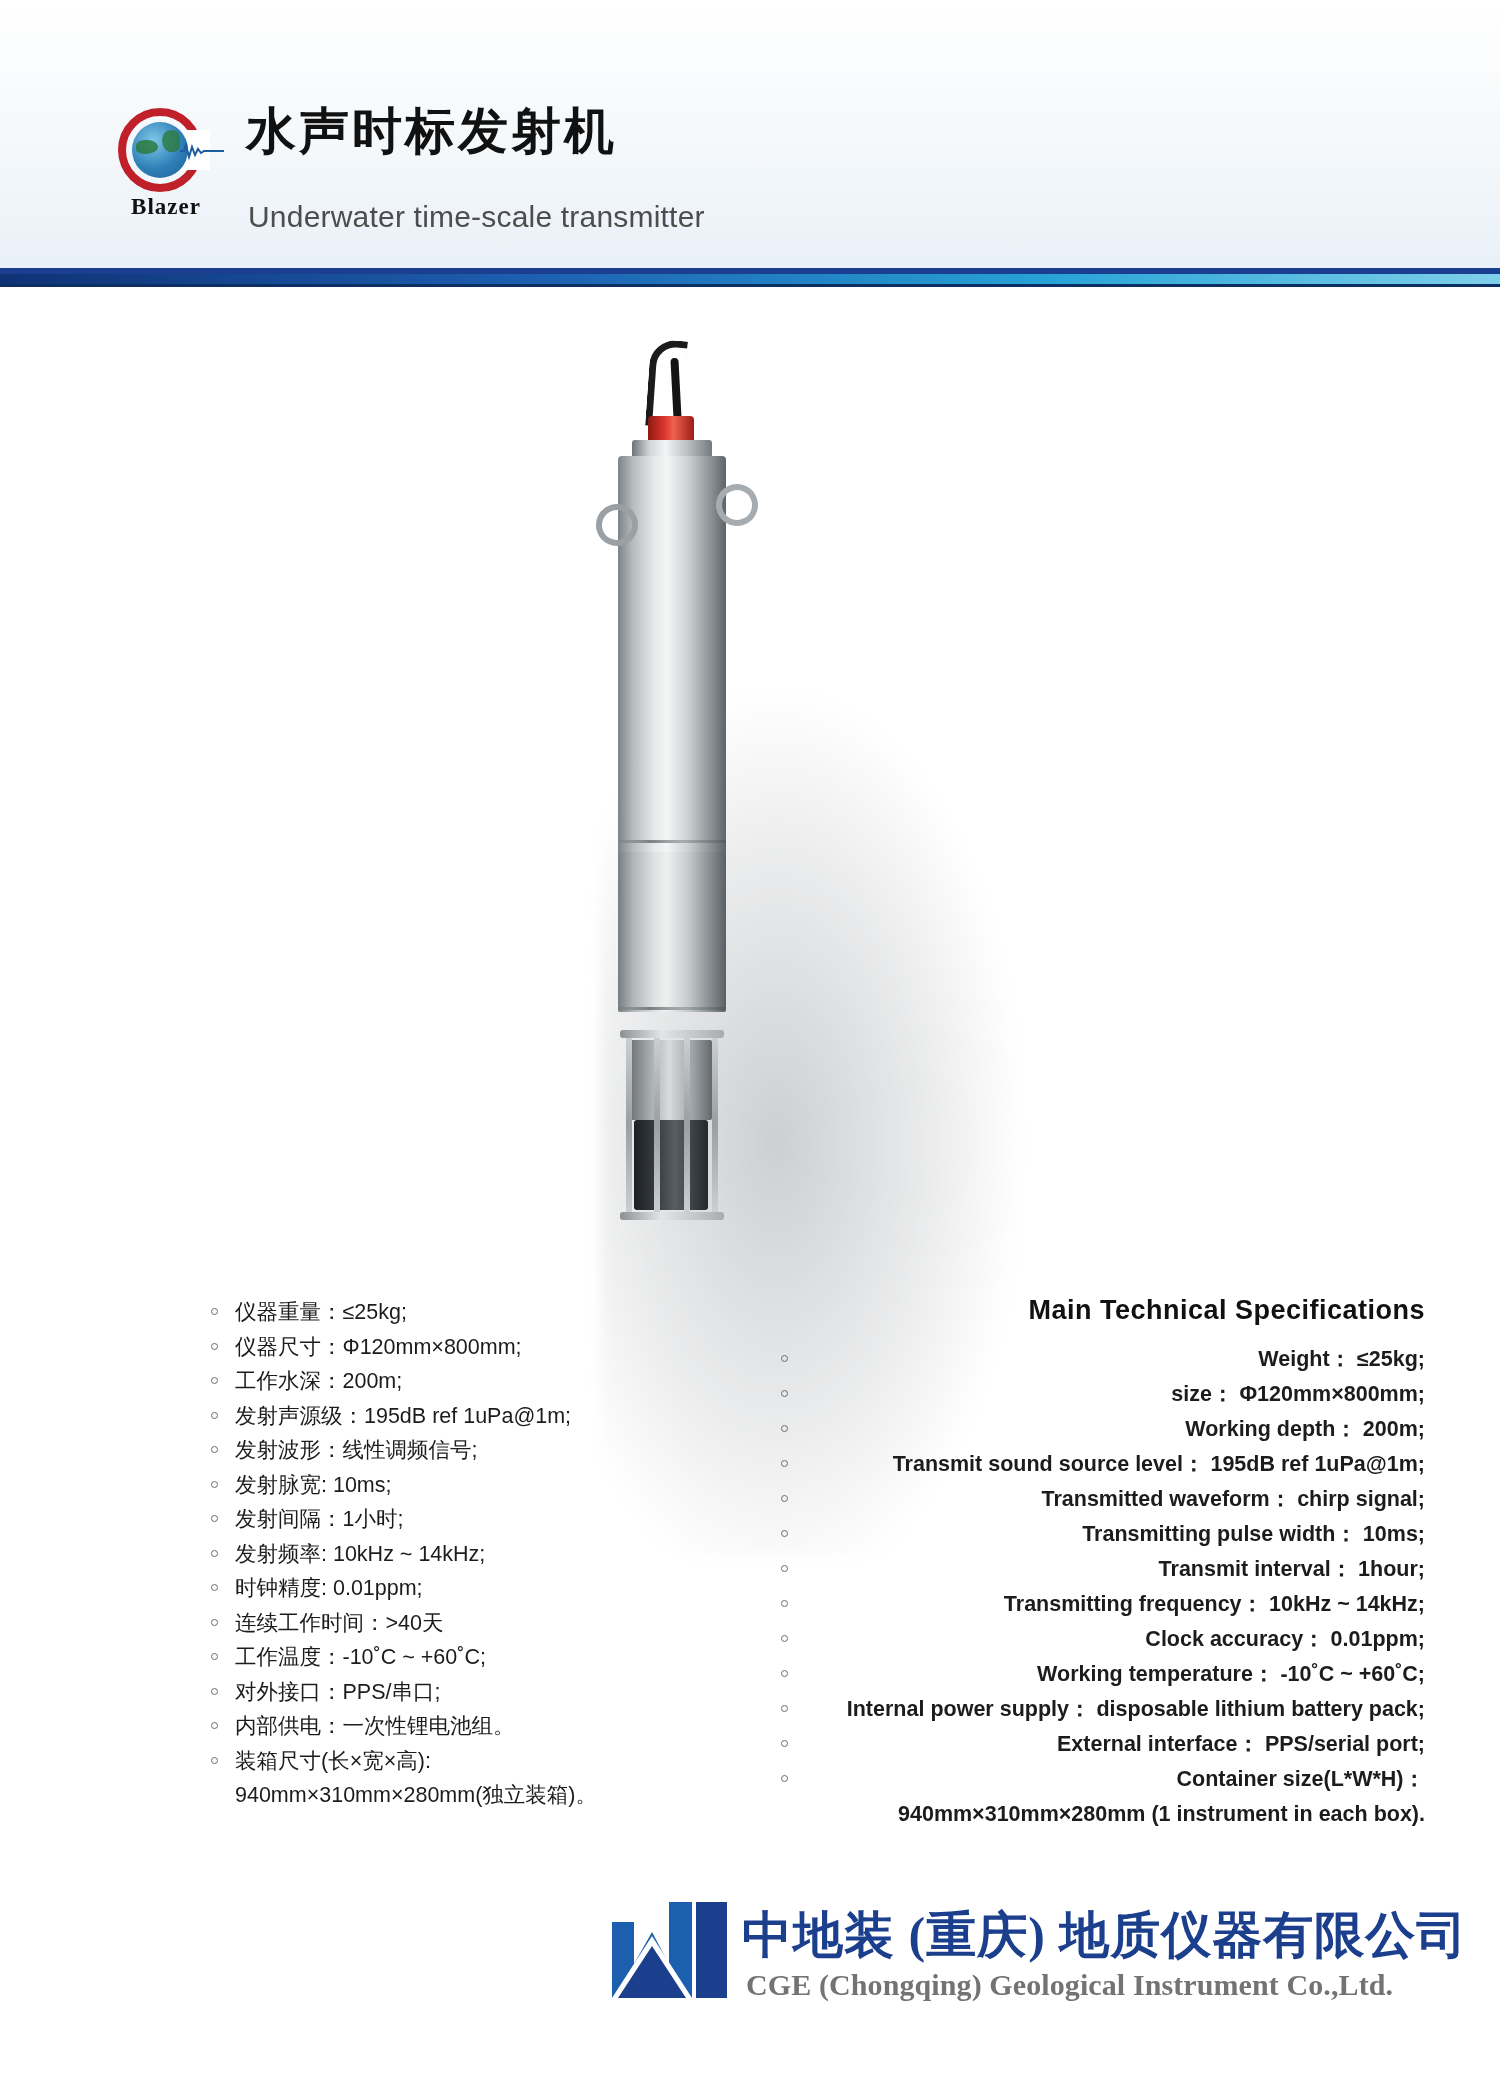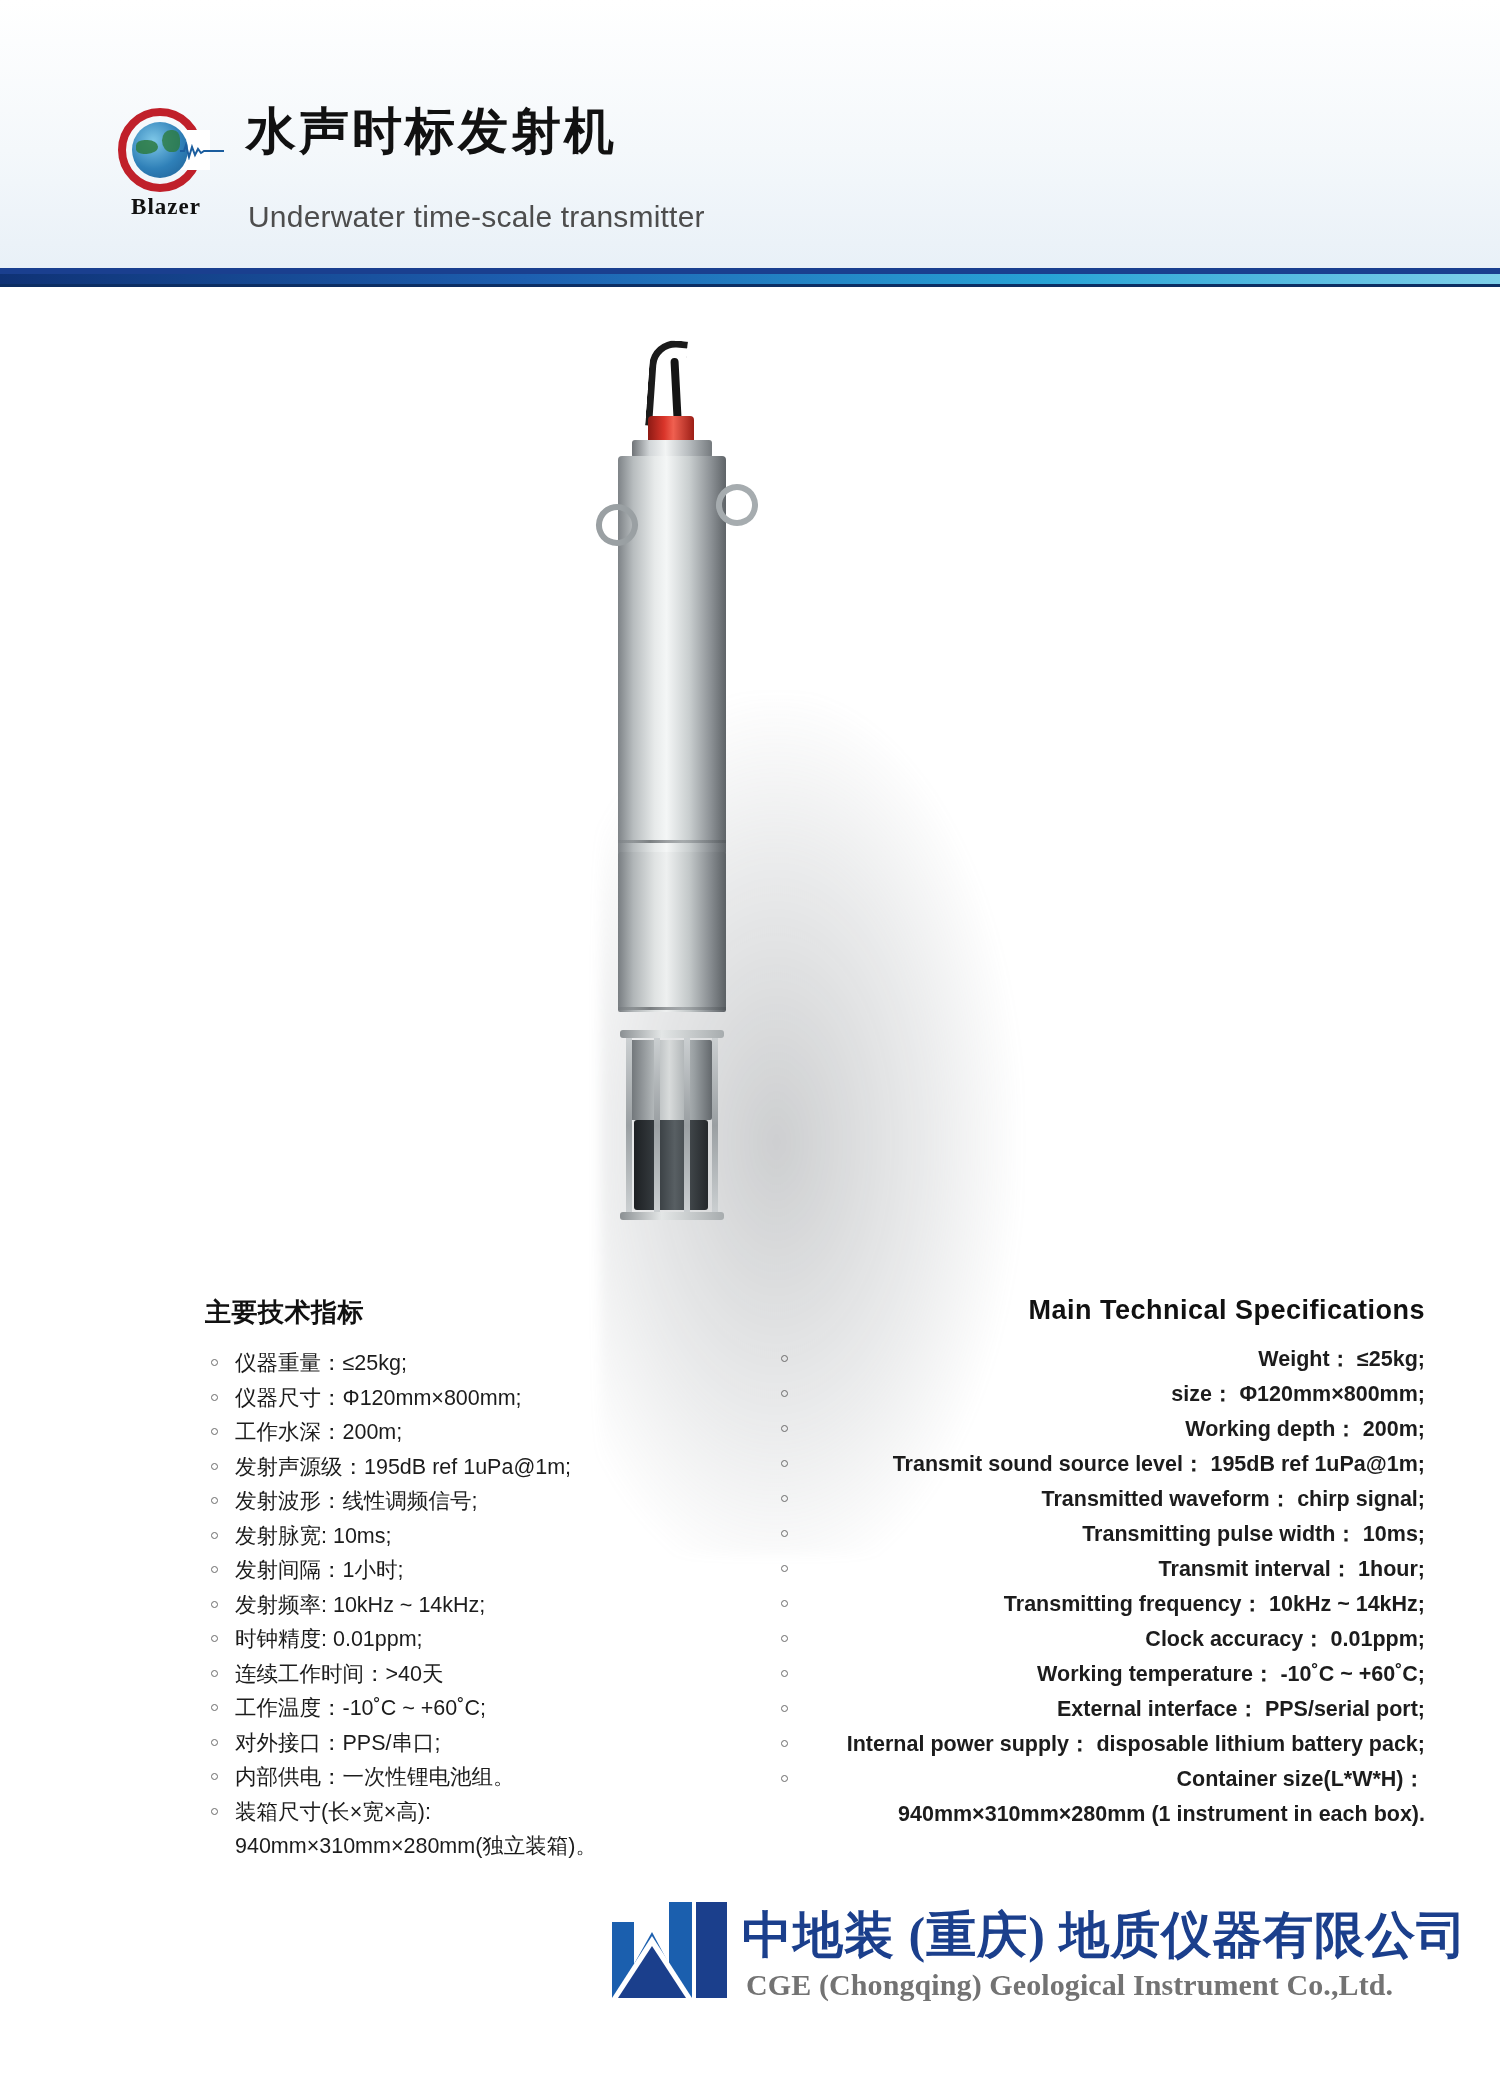--- a/index.html
+++ b/index.html
@@ -391,21 +391,20 @@
         <div class="cage-bar" style="left:28px;"></div>
         <div class="cage-bar" style="left:58px;"></div>
         <div class="cage-bar" style="left:86px;"></div>
         <div class="cage-band" style="top:0px;"></div>
         <div class="cage-band" style="top:182px;"></div>
       </div>
     </div>
   </div>
 
   <div class="spec-col-cn">
-    <h2 class="spec-title">主要技术指标</h2>
     <ul class="spec-list">
       <li>仪器重量：≤25kg;</li>
       <li>仪器尺寸：Φ120mm×800mm;</li>
       <li>工作水深：200m;</li>
       <li>发射声源级：195dB ref 1uPa@1m;</li>
       <li>发射波形：线性调频信号;</li>
       <li>发射脉宽: 10ms;</li>
       <li>发射间隔：1小时;</li>
       <li>发射频率: 10kHz ~ 14kHz;</li>
       <li>时钟精度: 0.01ppm;</li>
@@ -424,22 +423,22 @@
       <li>Weight： ≤25kg;</li>
       <li>size： Φ120mm×800mm;</li>
       <li>Working depth： 200m;</li>
       <li>Transmit sound source level： 195dB ref 1uPa@1m;</li>
       <li>Transmitted waveform： chirp signal;</li>
       <li>Transmitting pulse width： 10ms;</li>
       <li>Transmit interval： 1hour;</li>
       <li>Transmitting frequency： 10kHz ~ 14kHz;</li>
       <li>Clock accuracy： 0.01ppm;</li>
       <li>Working temperature： -10˚C ~ +60˚C;</li>
+      <li>Internal power supply： disposable lithium battery pack;</li>
       <li>External interface： PPS/serial port;</li>
-      <li>Internal power supply： disposable lithium battery pack;</li>
       <li>Container size(L*W*H)：
 940mm×310mm×280mm (1 instrument  in each box).</li>
     </ul>
   </div>
 
   <div class="footer">
     <div class="footer-logo">
       <svg width="115" height="96" viewBox="0 0 115 96">
         <path d="M0 96 L0 20 L22 20 L22 62 L40 30 L57 62 L57 0 L80 0 L80 96 Z" fill="#1b5fae"></path>
         <path d="M84 96 L84 0 L115 0 L115 96 Z" fill="#1b3f8c"></path>

